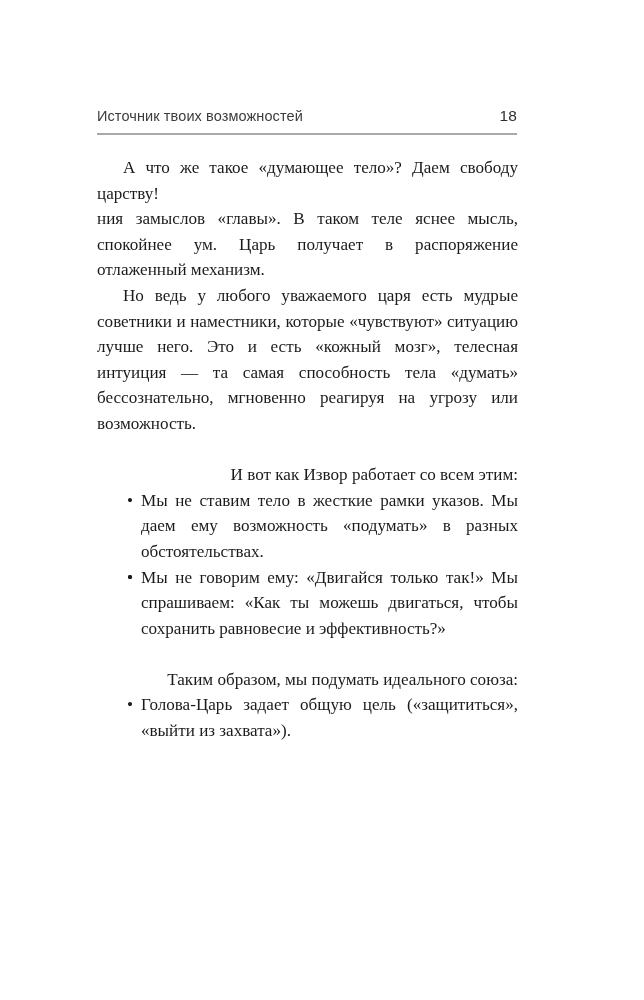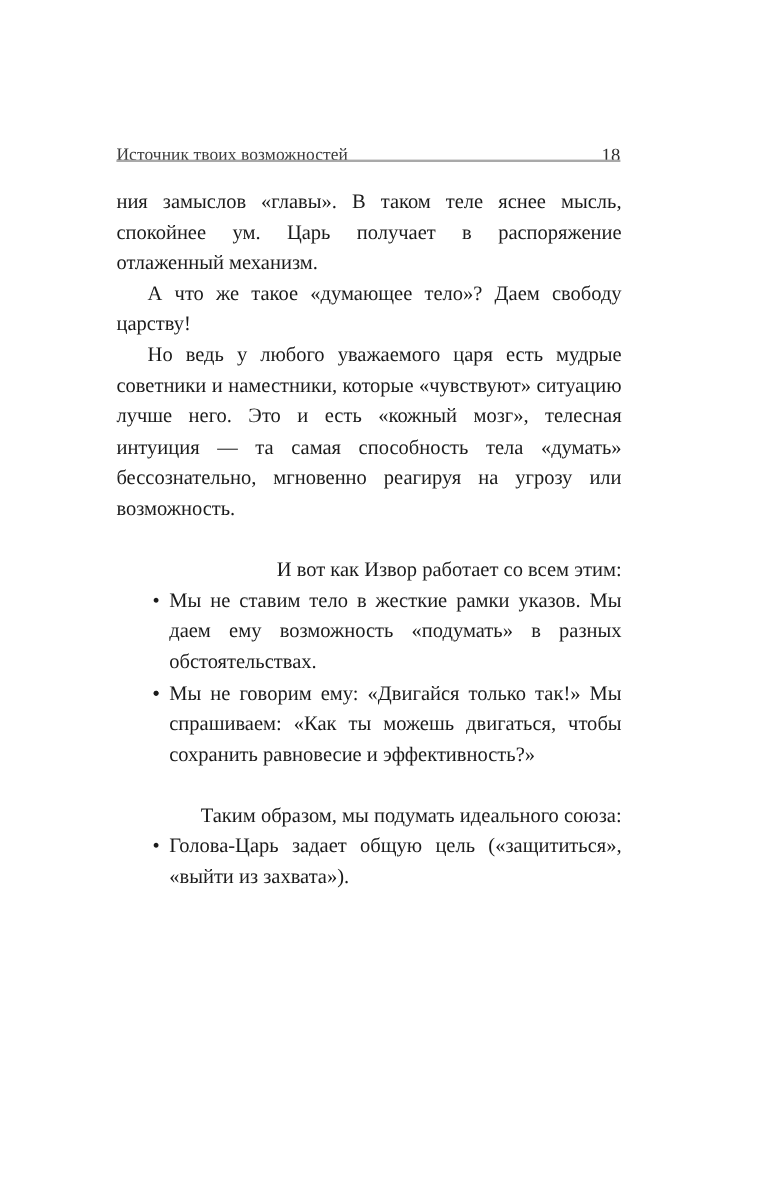--- a/index.html
+++ b/index.html
@@ -20,26 +20,26 @@
     width: 644px;
     height: 1000px;
     background: #ffffff;
     box-sizing: border-box;
   }
 
   
   .running-head {
     position: absolute;
     left: 97px;
-    top: 121px;
+    top: 107px;
     width: 420px;
     display: flex;
-    align-items: flex-start;
+    align-items: center;
     justify-content: space-between;
-    font-family: Liberation Serif, serif;
+    font-family: Liberation Sans, sans-serif;
     font-size: 14.5px;
     letter-spacing: 0.1px;
     color: #3b3b3b;
   }
   .running-head .title {
     white-space: nowrap;
   }
   .running-head .folio {
     font-size: 15.5px;
     color: #2e2e2e;
@@ -120,23 +120,23 @@
 <div class="page">
 
   <div class="running-head">
     <span class="title">Источник твоих возможностей</span>
     <span class="folio">18</span>
   </div>
   <div class="head-rule"></div>
 
   <div class="textblock">
 
+    <p class="para lastline">А что же такое «думающее тело»? Даем свободу царству!</p>
+
     <p class="para noindent lastline">ния замыслов «главы». В таком теле яснее мысль, спокойнее ум. Царь получает в распоряжение отлаженный механизм.</p>
-
-    <p class="para lastline">А что же такое «думающее тело»? Даем свободу царству!</p>
 
     <p class="para lastline">Но ведь у любого уважаемого царя есть мудрые советники и наместники, которые «чувствуют» ситуацию лучше него. Это и есть «кожный мозг», телесная интуиция — та самая способность тела «думать» бессознательно, мгновенно реагируя на угрозу или возможность.</p>
 
     <div class="blankline"></div>
 
     <p class="intro-line">И вот как Извор работает со всем этим:</p>
 
     <ul class="bullets">
       <li>
         <span class="dot">•</span>

